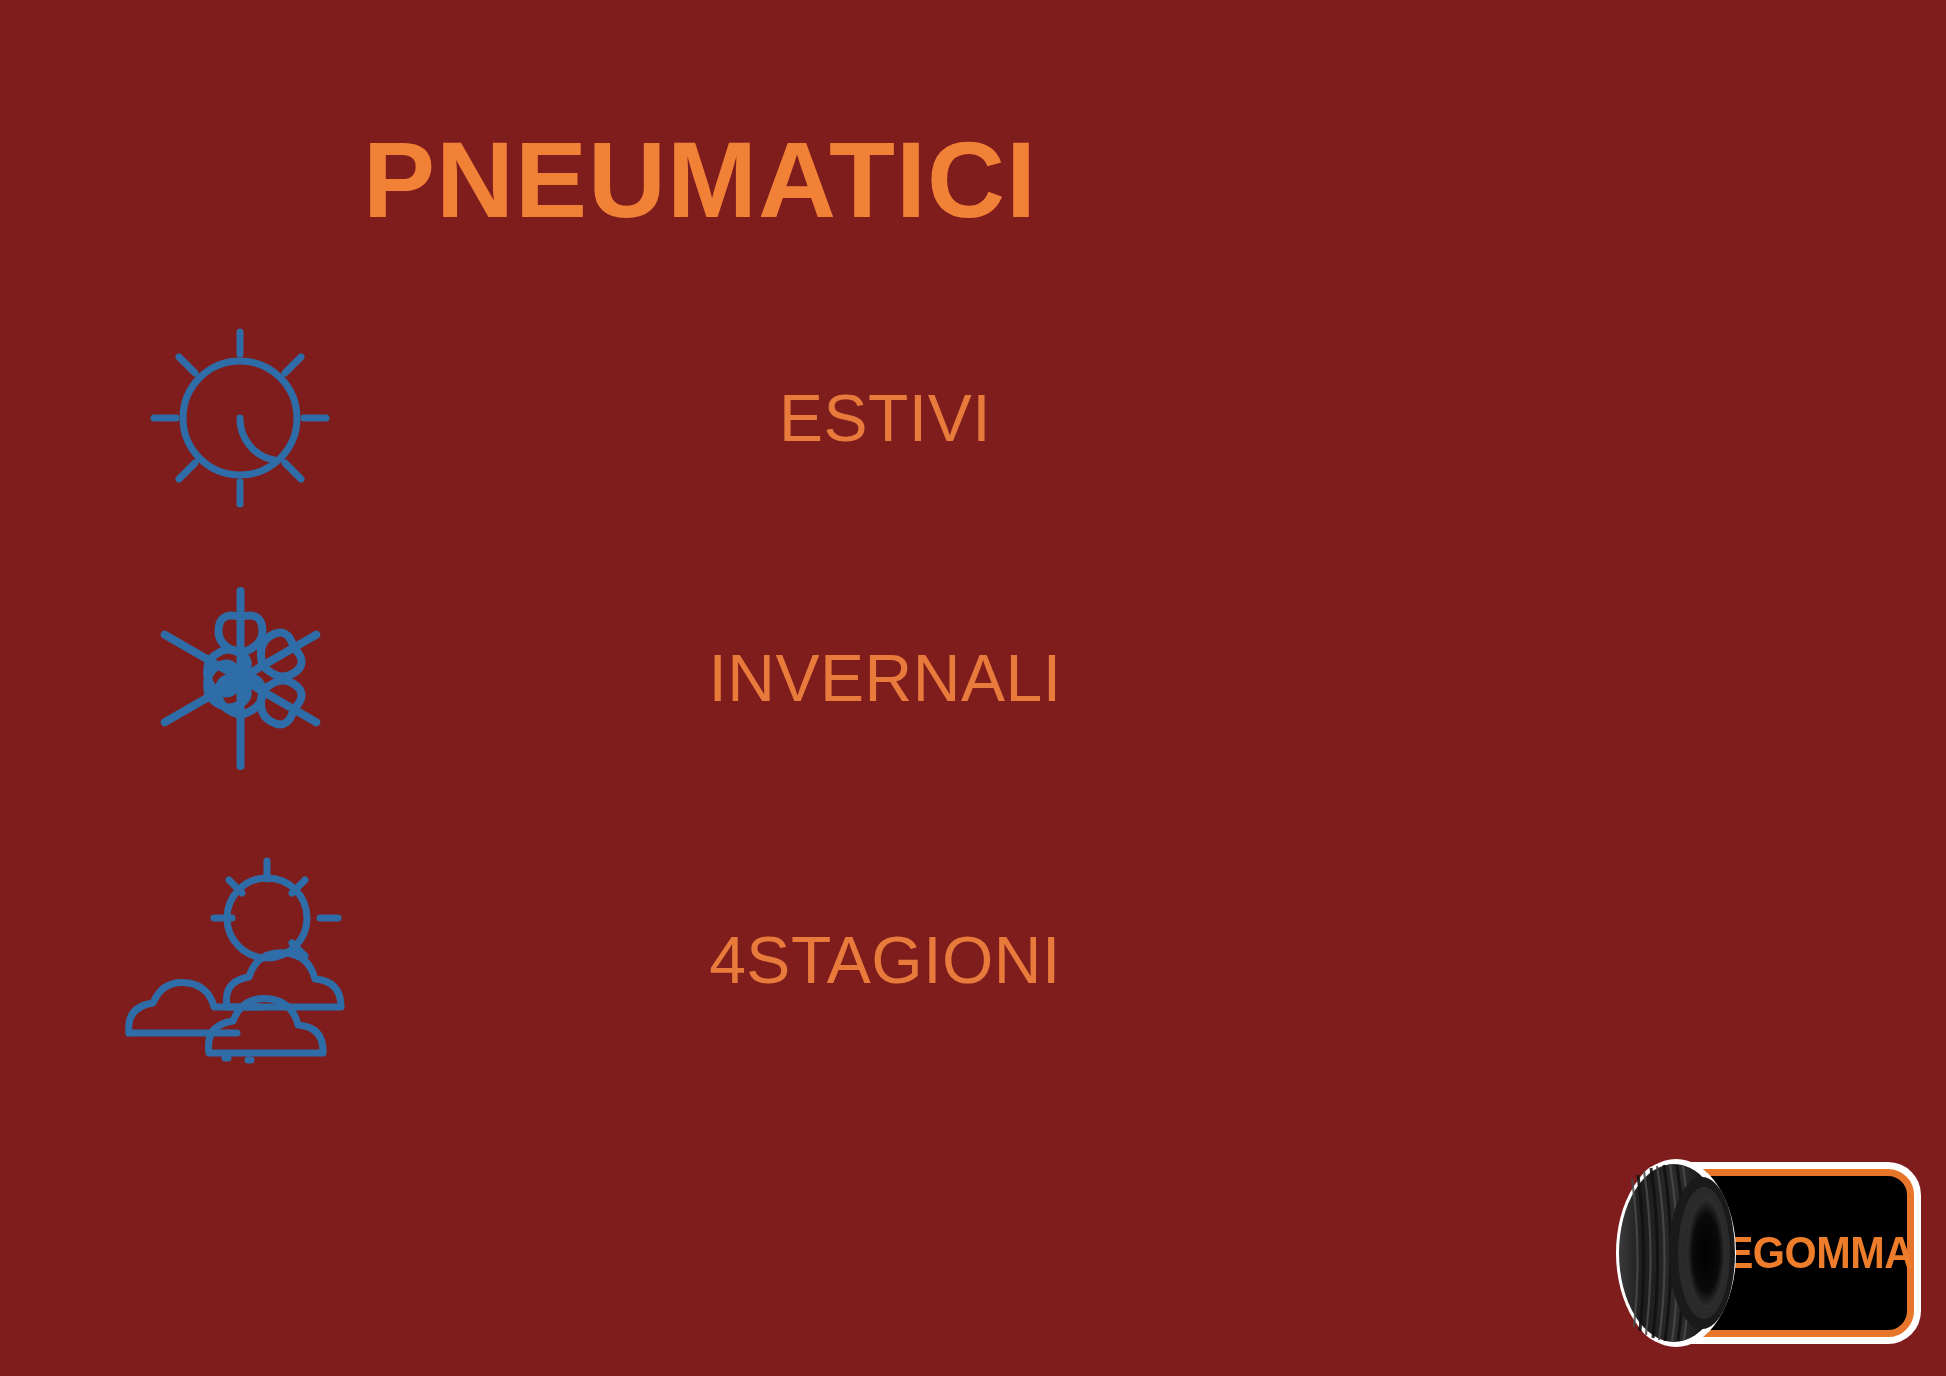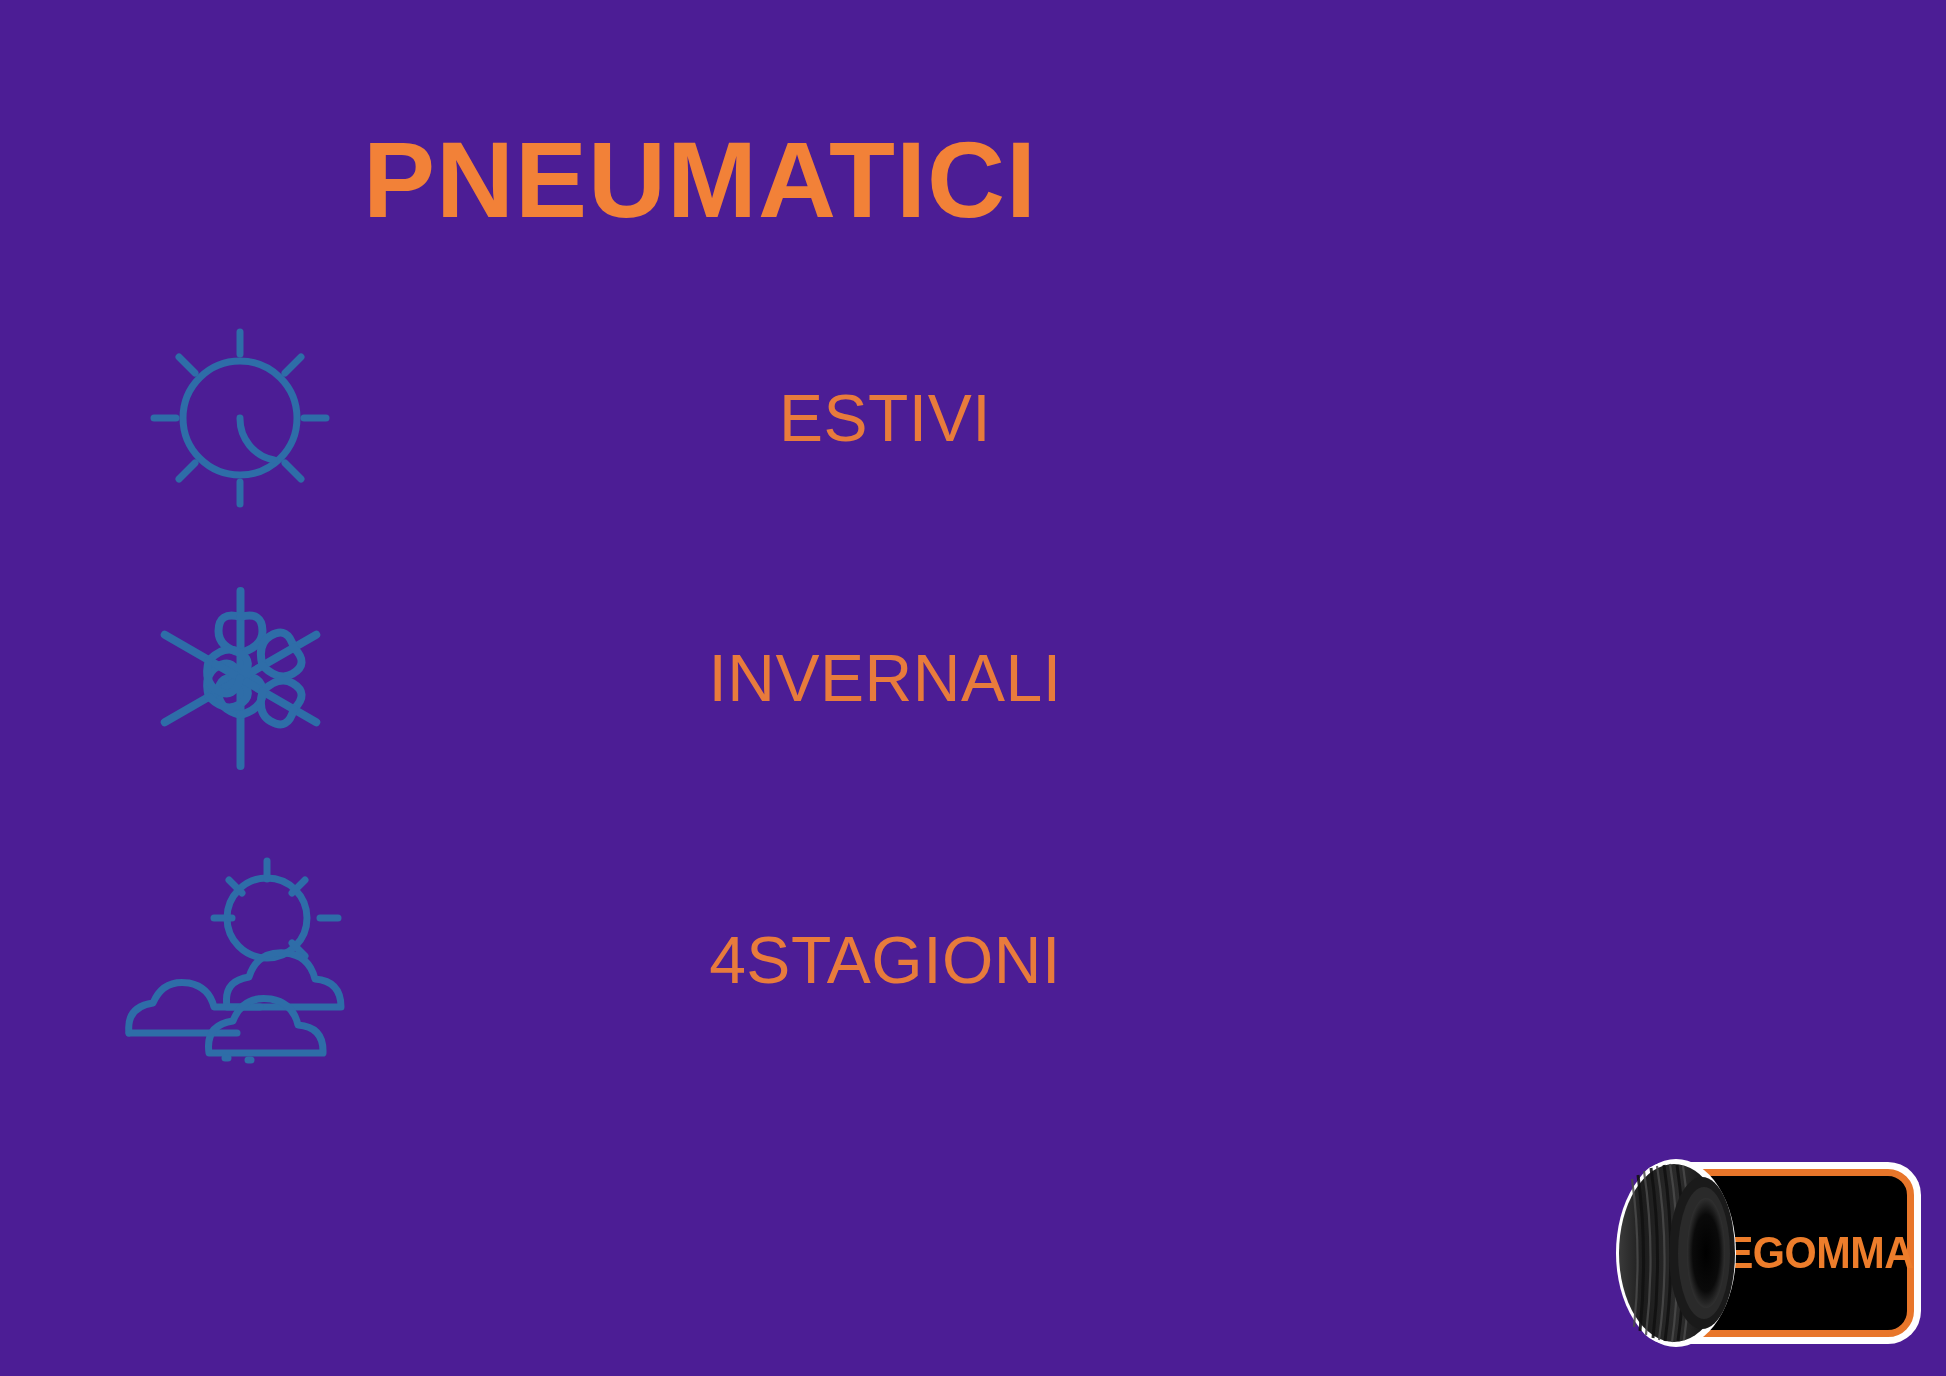--- a/index.html
+++ b/index.html
@@ -13,21 +13,21 @@
     height: 1376px;
     position: relative;
     overflow: hidden;
     font-family: "Liberation Sans", "DejaVu Sans", sans-serif;
     -webkit-font-smoothing: antialiased;
   }
 
   .slide {
     position: absolute;
     inset: 0;
-    background: #4c1d95;
+    background: #7f1d1d;
   }
 
   
   .page-title {
     position: absolute;
     left: 0;
     top: 126px;
     width: 1400px;
     text-align: center;
     font-size: 108px;

